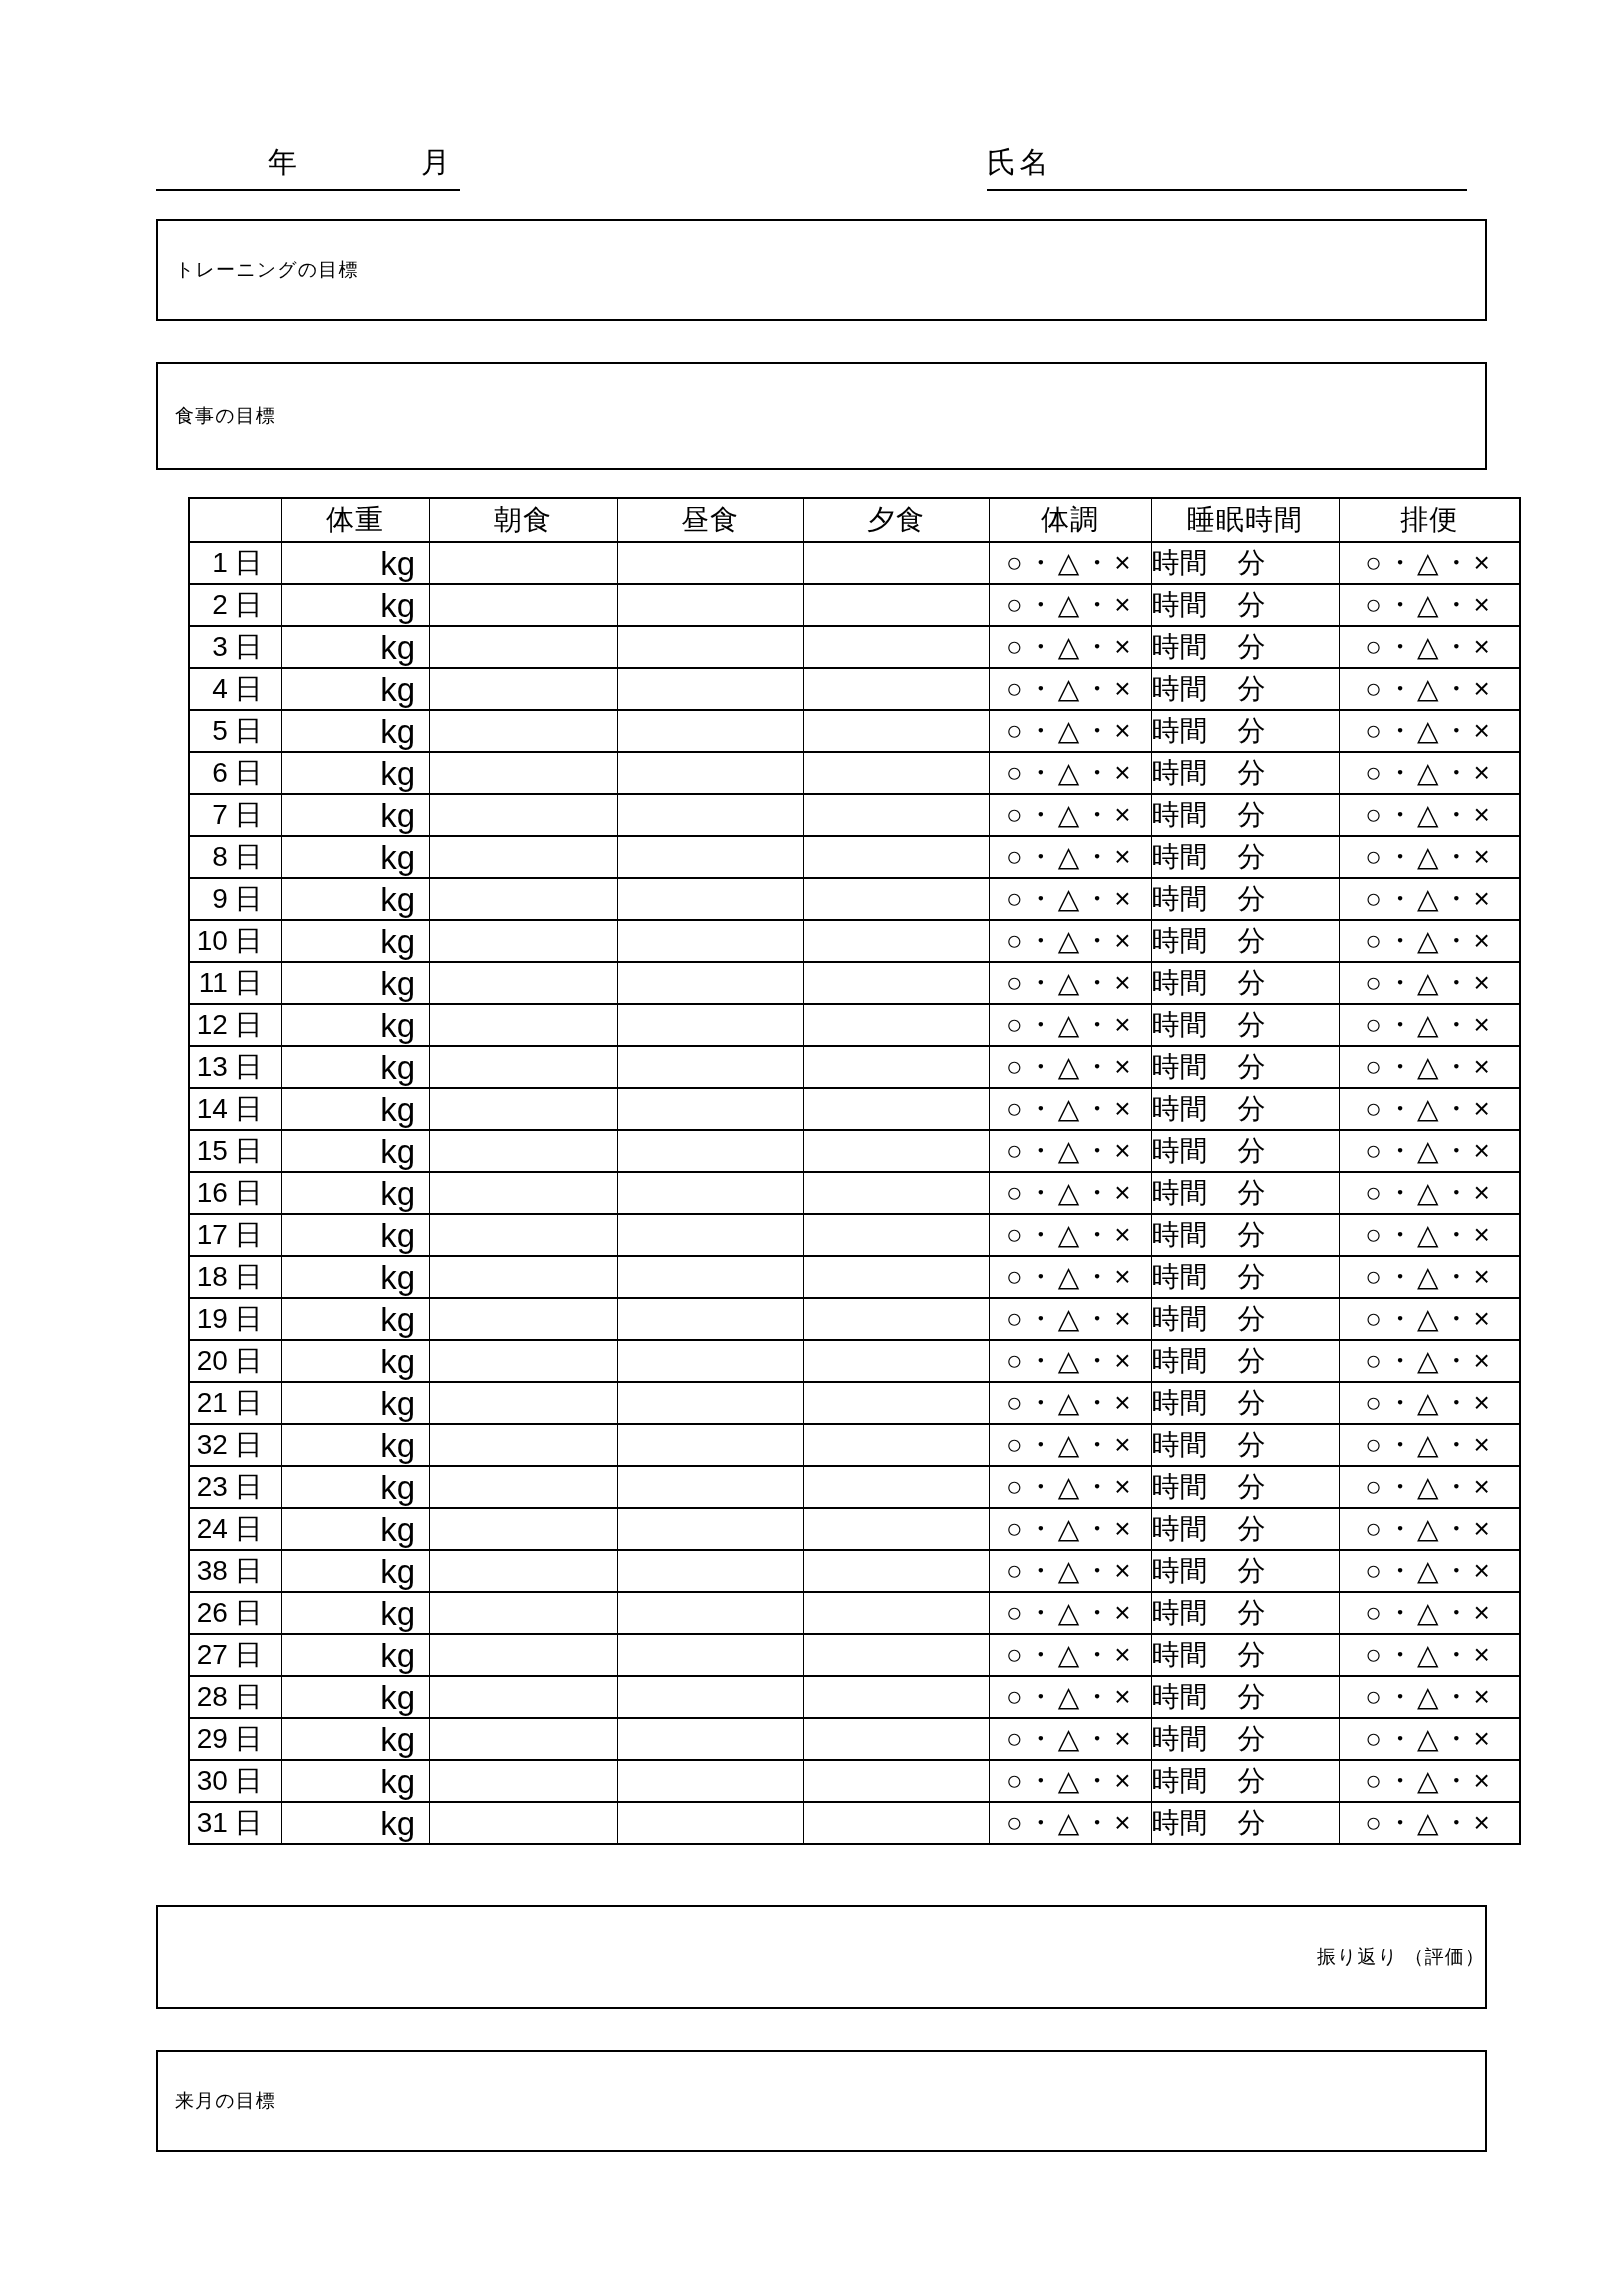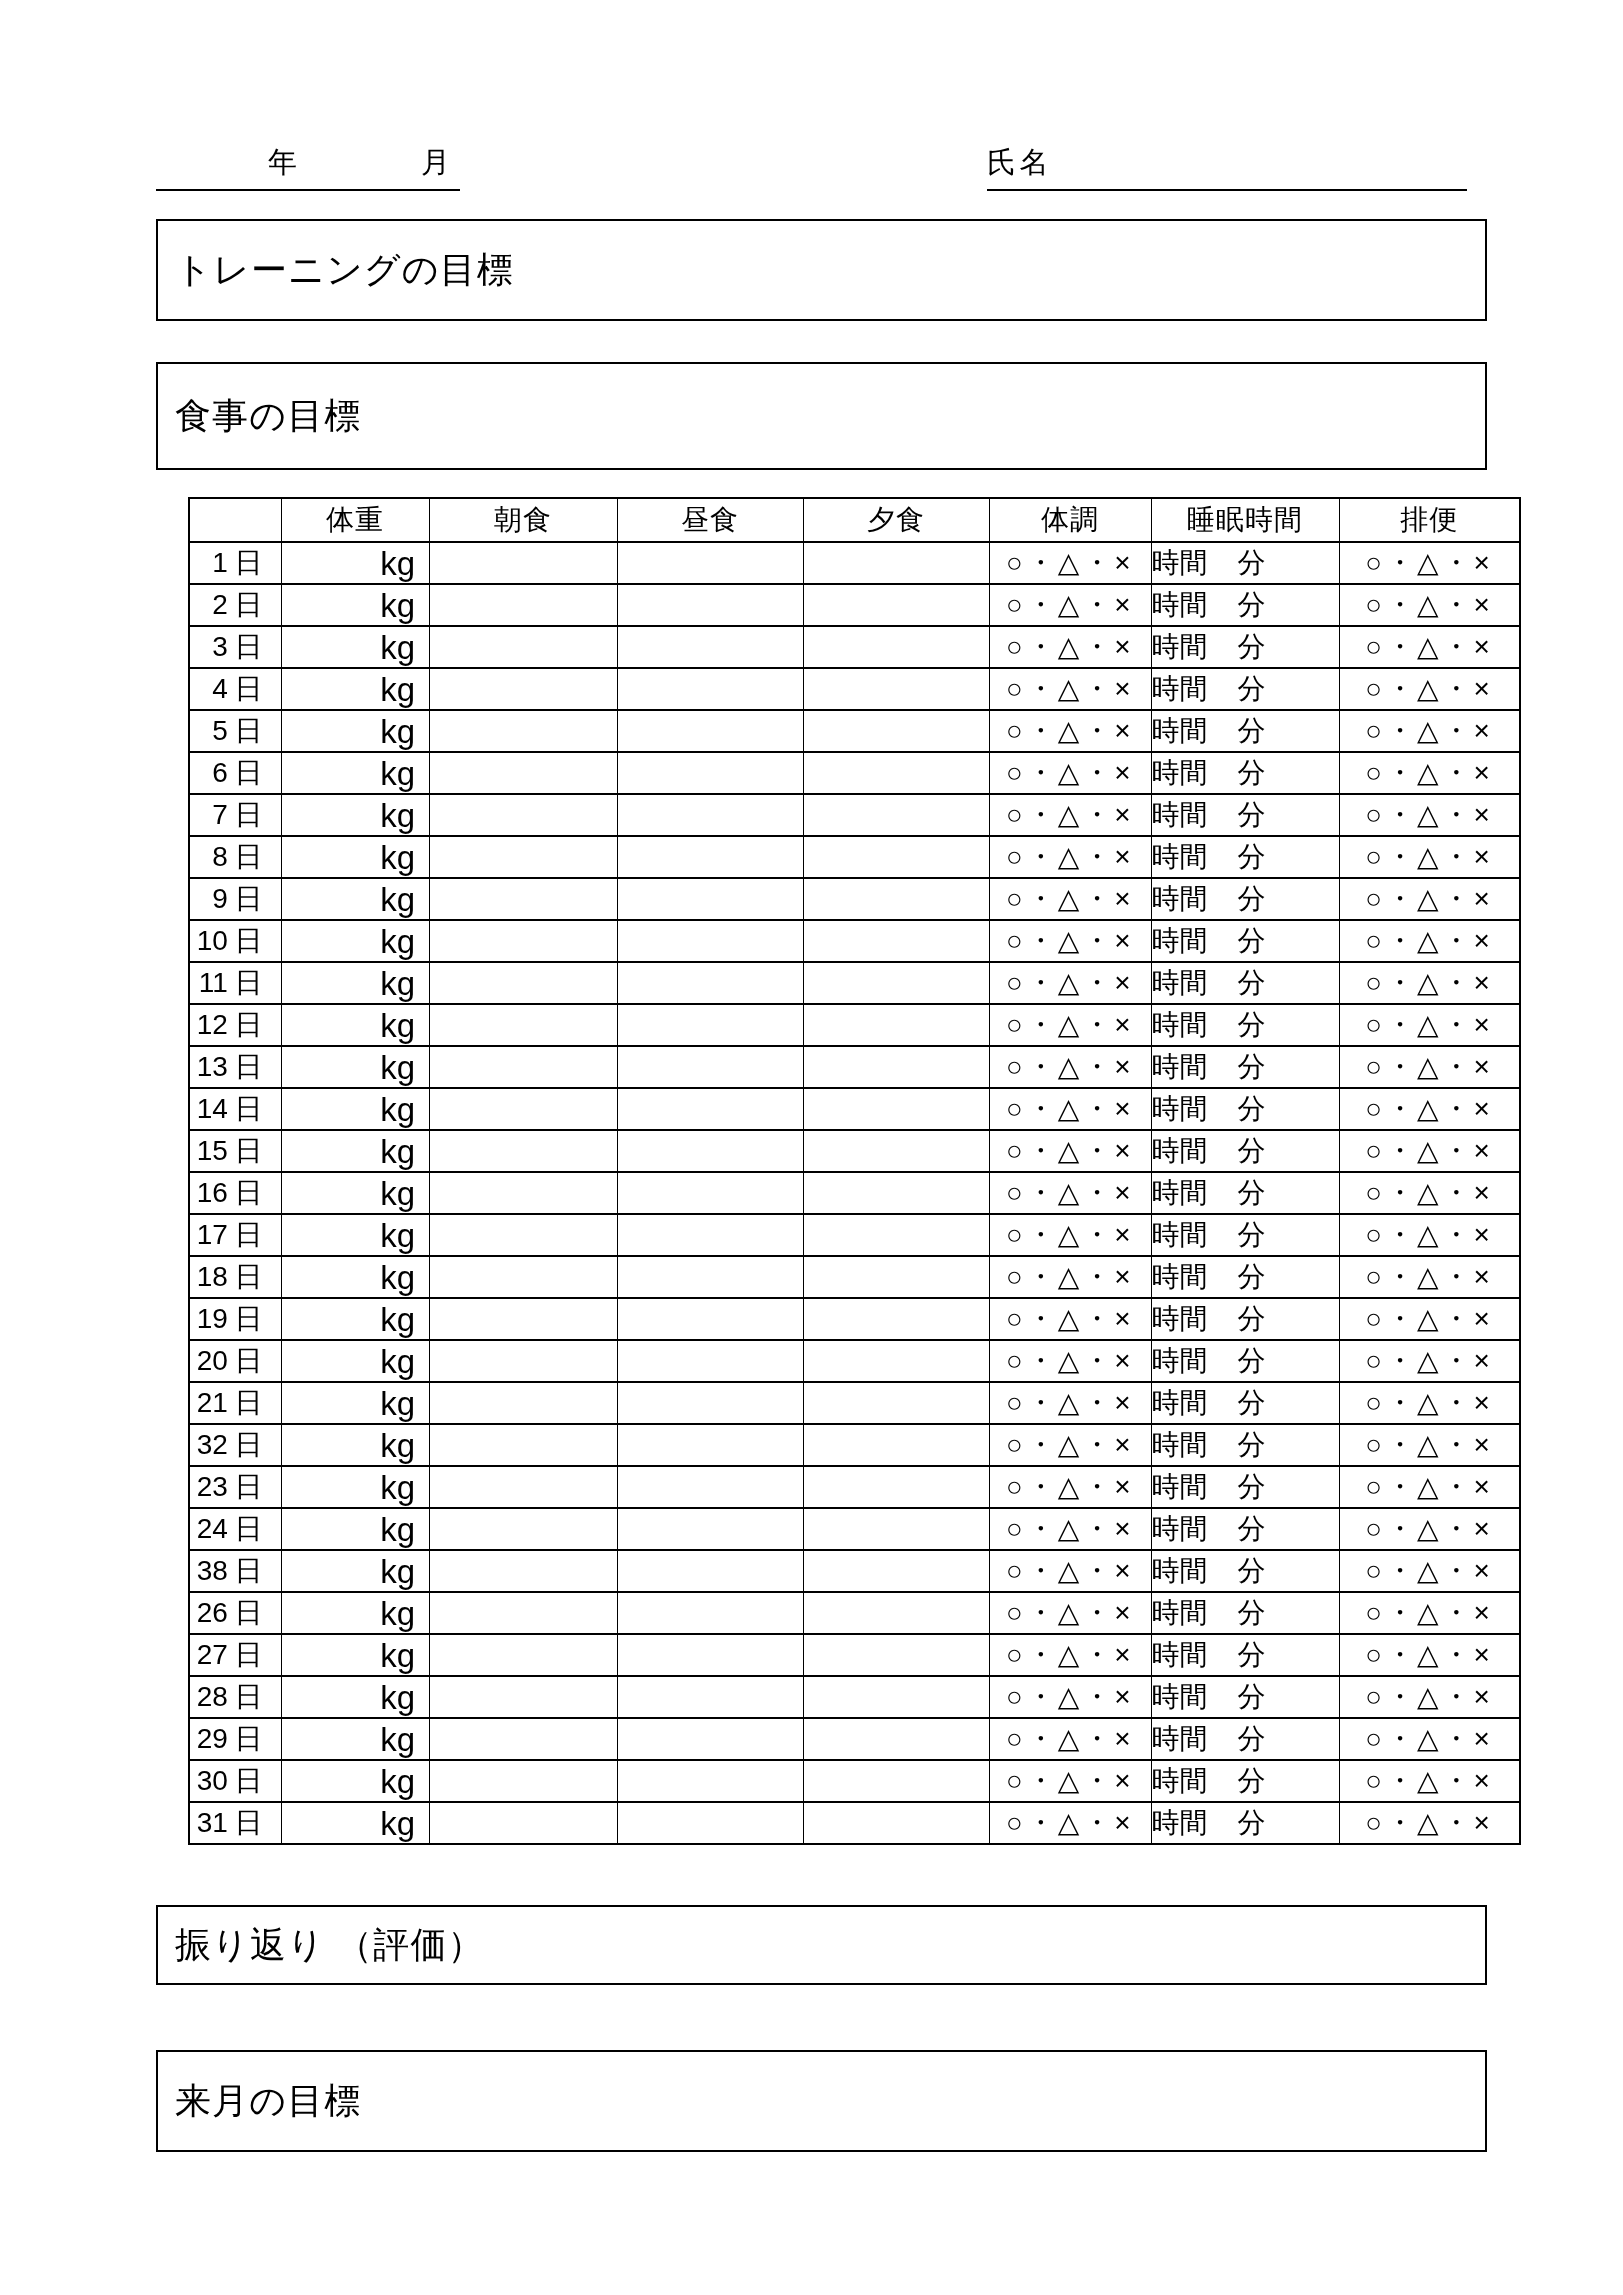--- a/index.html
+++ b/index.html
@@ -18,26 +18,26 @@
   .ym-field .year  { left:112px; }
   .ym-field .month { left:265px; }
   .name-field { left:987px; width:480px; }
   .name-field .lbl { left:0; letter-spacing:3.4px; }
 
   
   .goal-box {
     position:absolute; left:156px; width:1331px;
     border:2.2px solid #000; box-sizing:border-box;
     display:flex; align-items:center;
-    padding-left:17px; font-size:36px; letter-spacing:1.1px;
+    padding-left:17px; font-size:19px; letter-spacing:1.1px;
     background:#fff;
   }
   .box-training { top:219px;  height:102px; }
   .box-meal     { top:362px;  height:108px; }
-  .box-review   { top:1905px; height:80px; }
+  .box-review   { top:1905px; height:104px;justify-content:flex-end; }
   .box-next     { top:2050px; height:102px; }
 
   
   table.log {
     position:absolute; left:156px; top:497px; width:1331px;
     border-collapse:collapse; table-layout:fixed;
     border:2.2px solid #000;
     margin-left:32px;
   }
   .log th, .log td {

